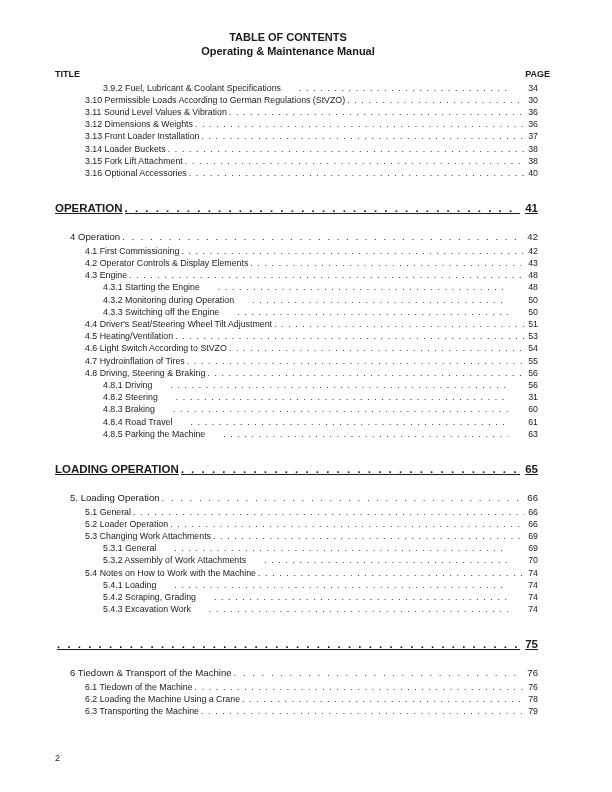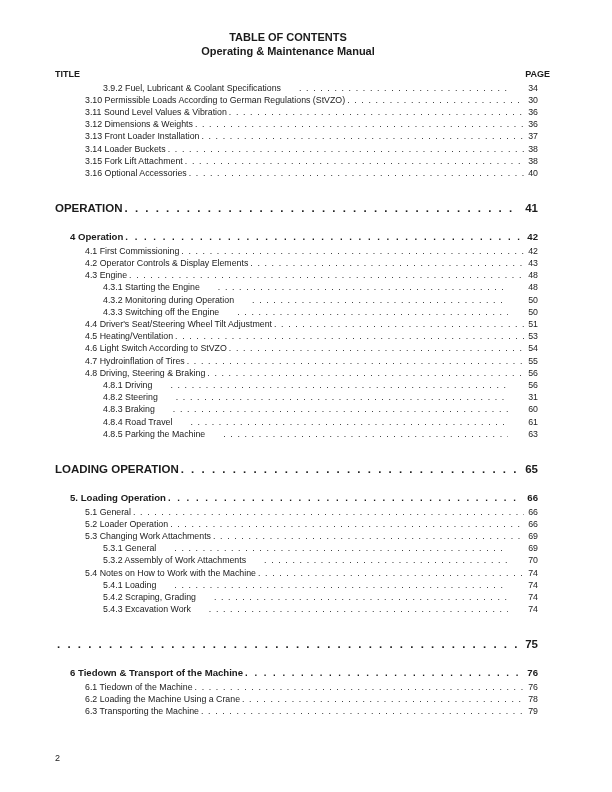--- a/index.html
+++ b/index.html
@@ -63,32 +63,33 @@
   }
   .toc-page {
     flex: 0 0 auto;
     min-width: 11px;
     text-align: right;
   }
   .lvl-entry    { padding-left: 30px; }
   .lvl-subentry { padding-left: 48px; gap: 16px; }
   .lvl-chapter {
     padding-left: 15px;
-    font-weight: bold;
+    font-weight: normal;
     font-size: 9.6px;
     line-height: 12.6px;
     margin-bottom: 1px;
   }
   .lvl-section {
     padding-left: 0;
     font-weight: bold;
     font-size: 11.5px;
     line-height: 14px;
     margin-top: 22px;
     margin-bottom: 16px;
+    text-decoration: underline;
   }
   .lvl-chapter .toc-leader,
   .lvl-section .toc-leader {
     letter-spacing: 2px;
     margin-right: 5px;
   }
   .footer-num {
     position: absolute;
     left: 55px;
     bottom: 29px;

